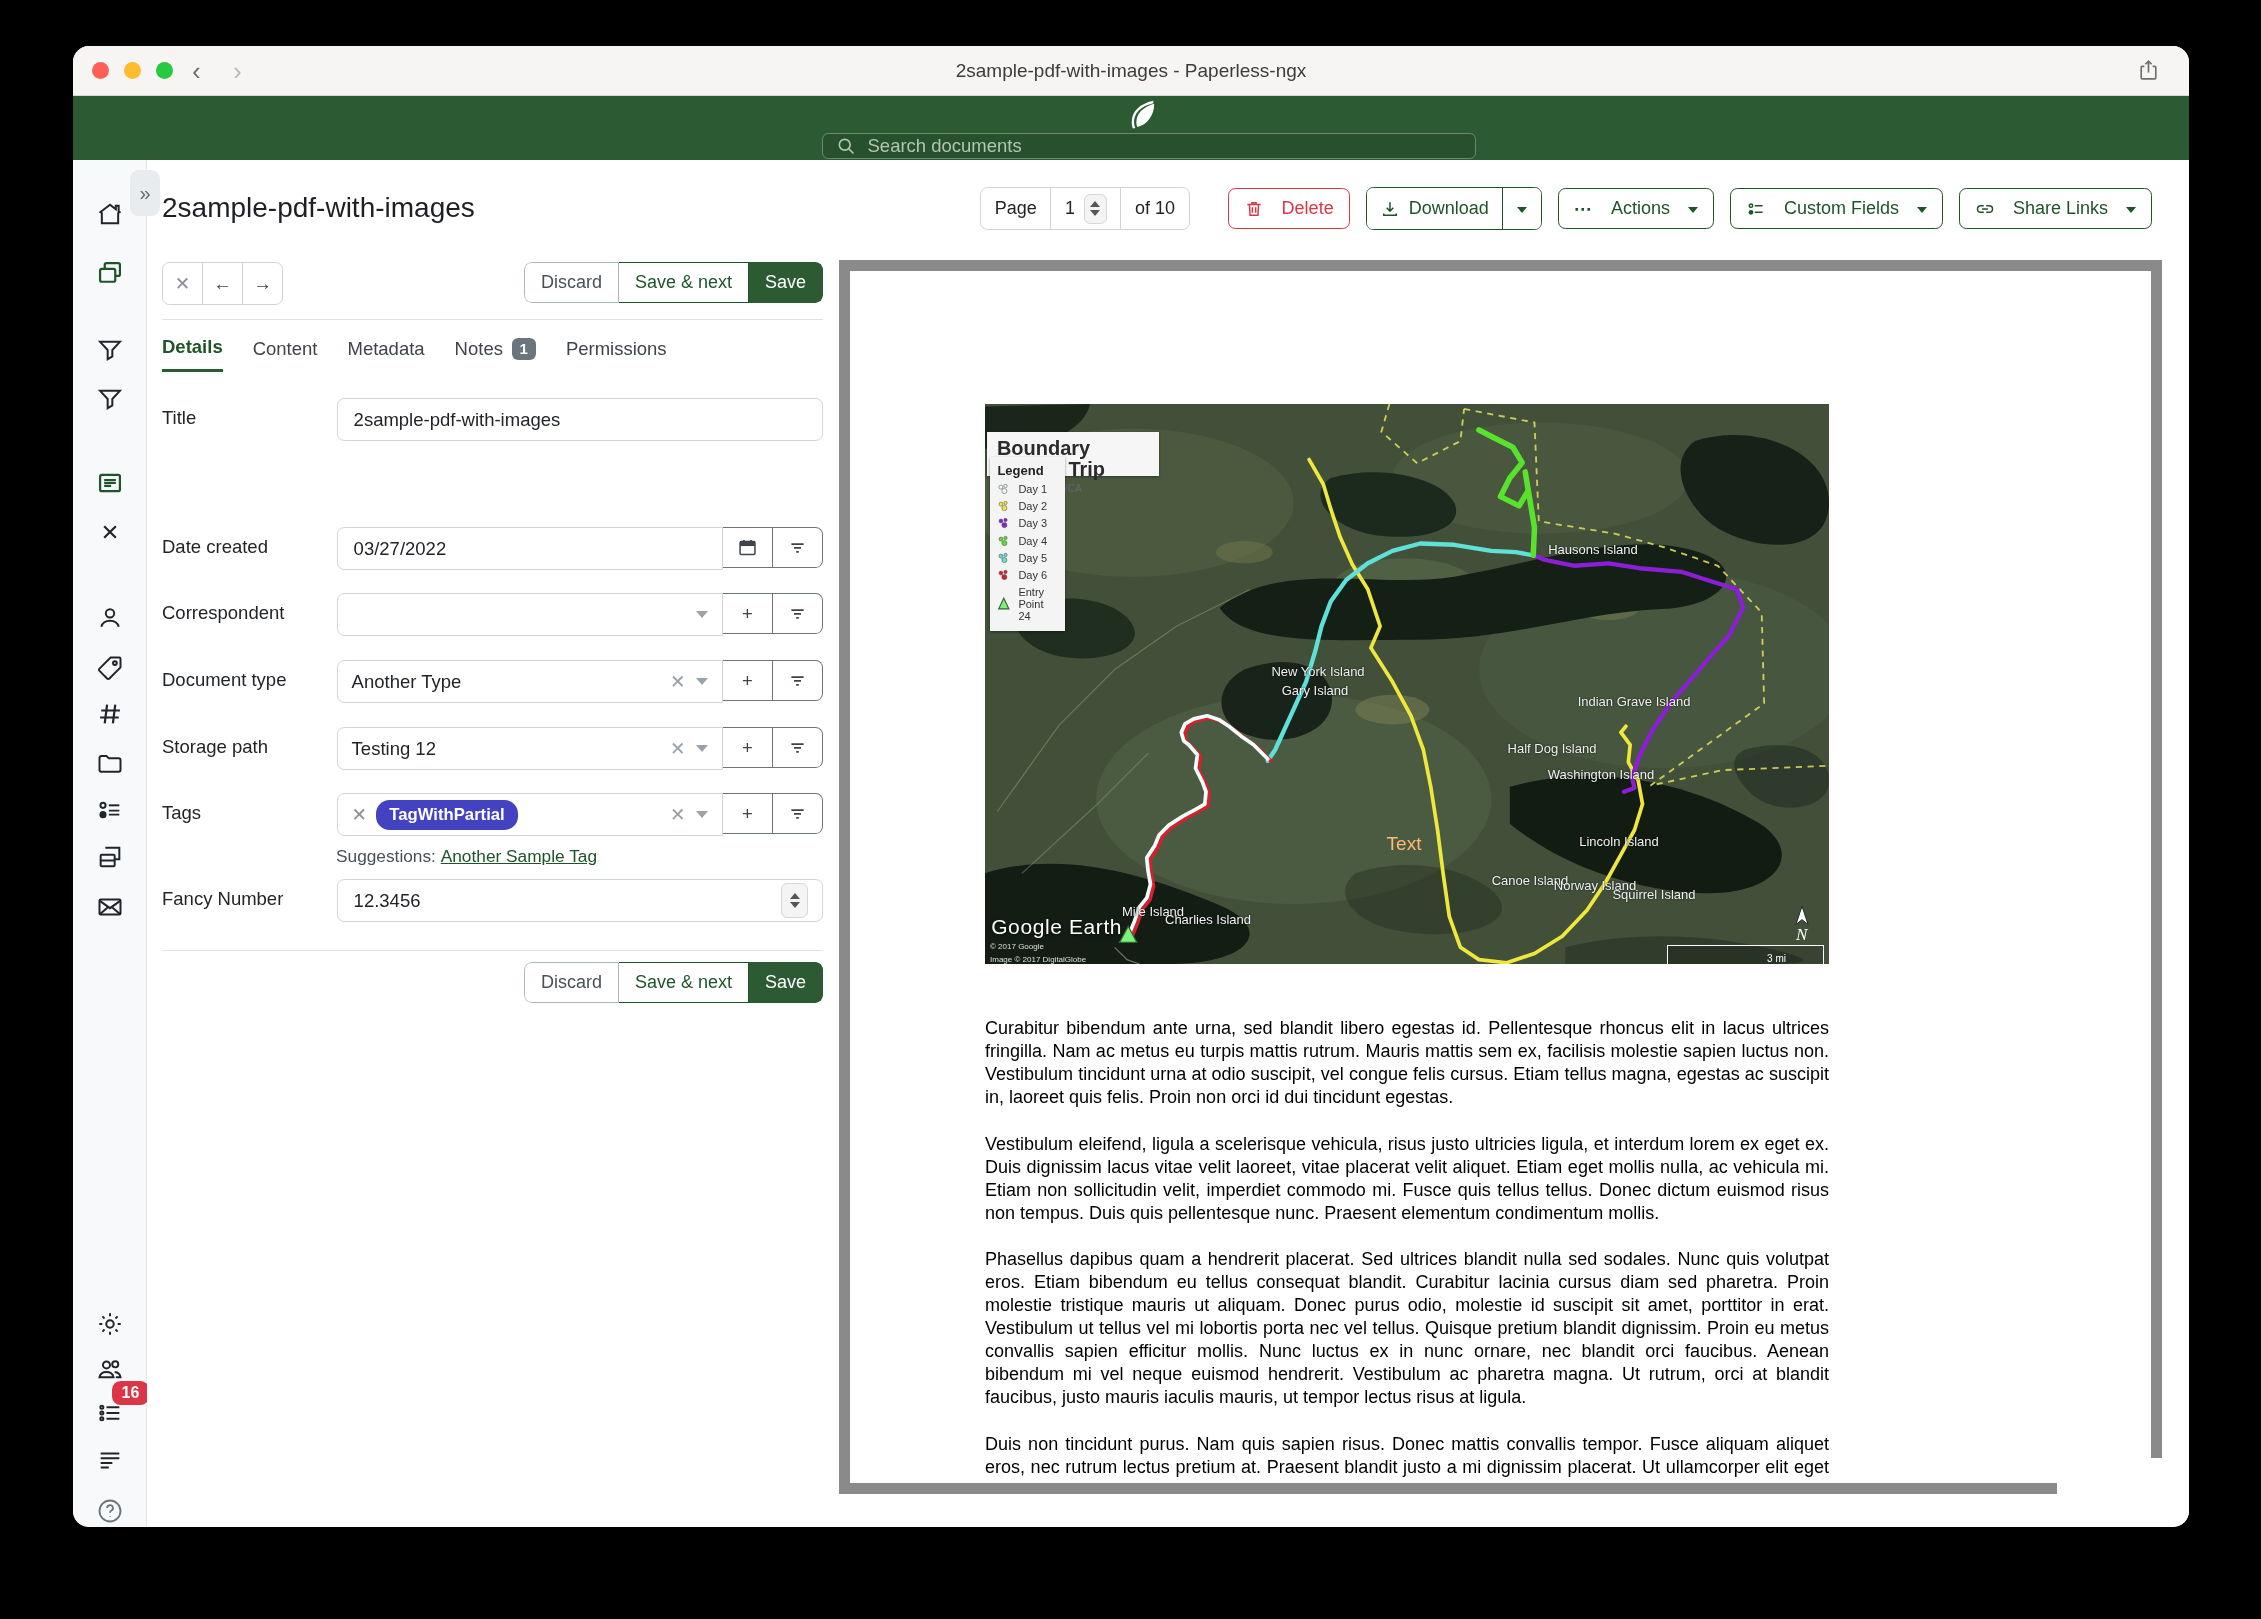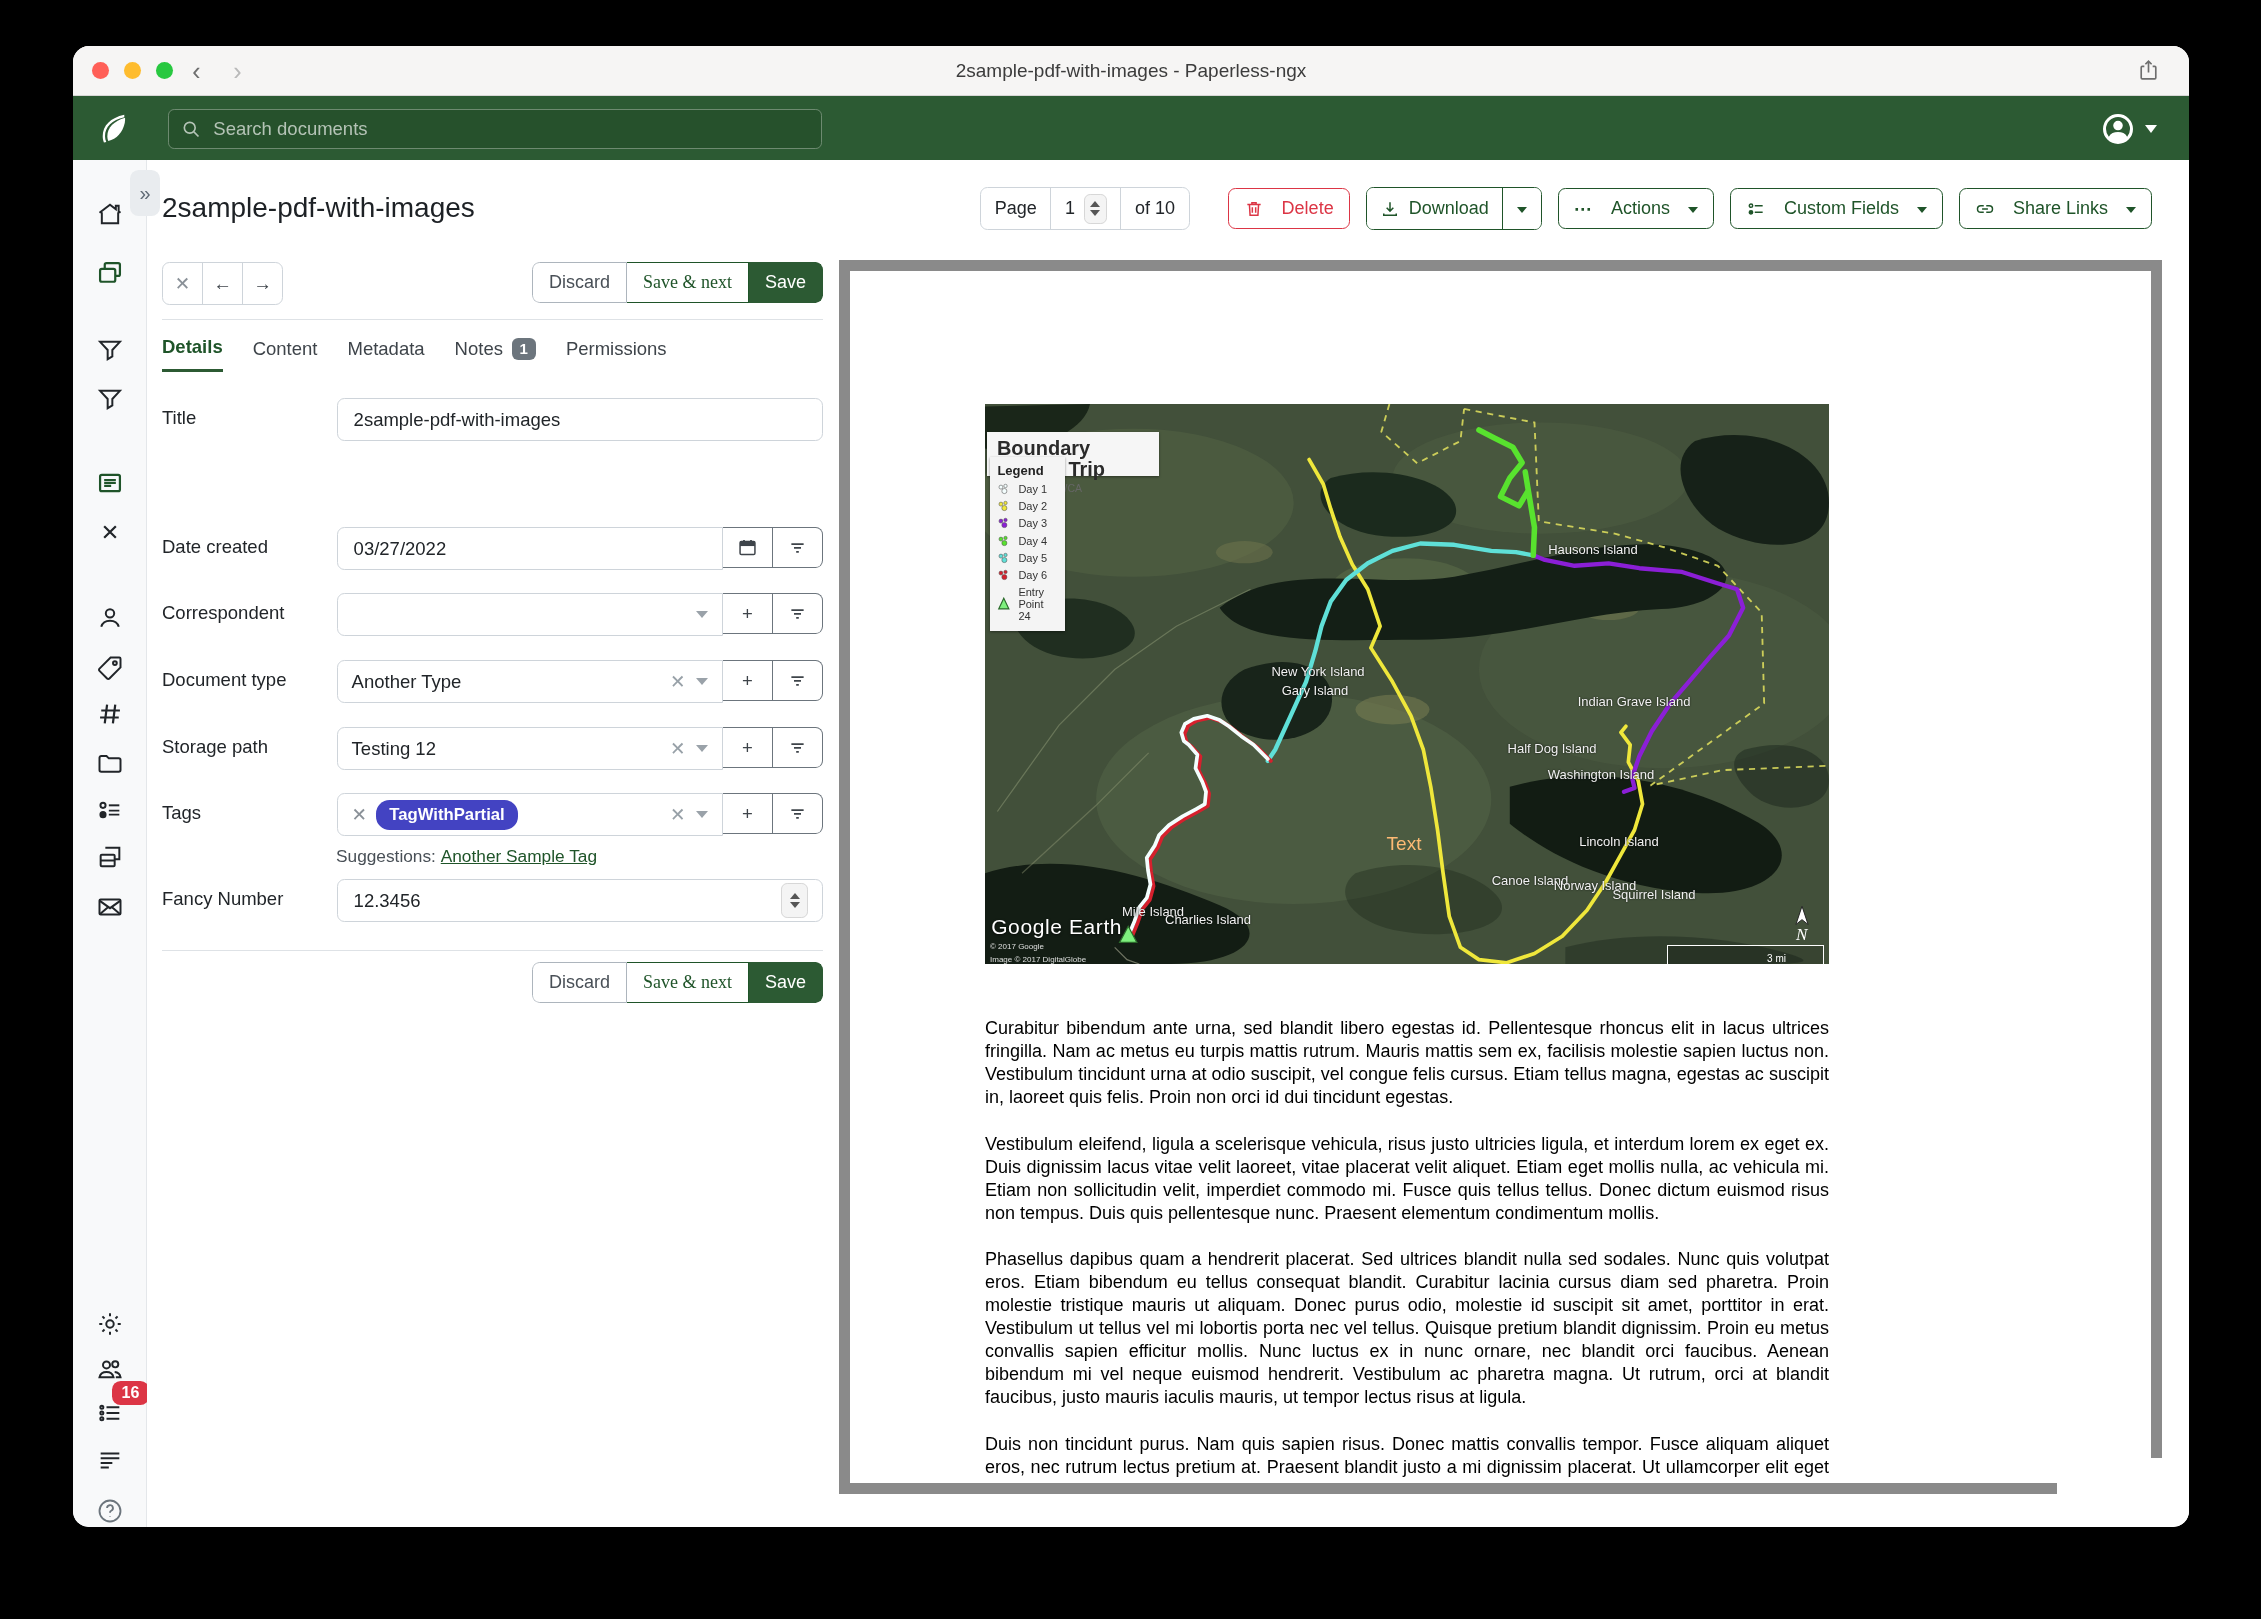--- a/index.html
+++ b/index.html
@@ -12,21 +12,21 @@
   .traffic{position:absolute;top:16px;left:18.5px;display:flex;gap:15px;}
   .traffic span{width:17.3px;height:17.3px;border-radius:50%;display:block;}
   .tl-red{background:#ff5f57;}.tl-yellow{background:#febc2e;}.tl-green{background:#28c840;}
   .nav-chevron{position:absolute;top:11px;font-size:25px;color:#6e6e6e;width:27px;text-align:center;}
   .nav-back{left:110px;}
   .nav-fwd{left:151px;color:#b9b9b9;}
   .win-title{position:absolute;left:0;right:0;top:0;height:49px;line-height:49px;text-align:center;
              font-size:19px;font-weight:500;color:#3c3c3c;}
   .share-ic{position:absolute;right:28px;top:12.3px;color:#6e6e6e;}
   
-  .appbar{height:65px;background:#2c5a33;display:flex;align-items:center;position:relative;}
+  .appbar{height:65px;background:#2c5a33;display:flex;align-items:center;position:relative;flex-direction:column;}
   .logo{margin-left:22px;width:37px;height:37px;flex:0 0 auto;}
   .searchbox{margin-left:36px;width:627px;height:38px;border:1.2px solid #6d8a70;border-radius:6.2px;
              background:#26512c;display:flex;align-items:center;padding:0 12.3px;gap:10px;}
   .searchbox input{flex:1;background:transparent;border:none;outline:none;color:#cfd9cf;font-size:18.5px;
                    font-family:"Liberation Sans",sans-serif;}
   .searchbox input::placeholder{color:#b4c3b6;}
   .avatarbox{margin-left:auto;margin-right:32px;display:flex;align-items:center;gap:8.6px;color:#fff;}
   .caret{width:0;height:0;border-left:6.8px solid transparent;border-right:6.8px solid transparent;
          border-top:8px solid currentColor;display:inline-block;}
   
@@ -58,21 +58,21 @@
   .caret-dn{width:0;height:0;border-left:5.6px solid transparent;border-right:5.6px solid transparent;
             border-top:6.8px solid currentColor;display:inline-block;margin-top:2.5px;}
   .row-abs{position:absolute;left:15px;width:661px;}
   .navgroup{display:flex;height:41px;border:1.2px solid #ced4da;border-radius:7.4px;overflow:hidden;background:#fff;}
   .navgroup .part{width:39px;display:flex;align-items:center;justify-content:center;font-size:18.5px;color:#3e444a;}
   .navgroup .part + .part{border-left:1.2px solid #ced4da;}
   .navgroup .dim{color:#8a9198;}
   .savegroup{display:flex;height:41px;border-radius:7.4px;overflow:hidden;}
   .savegroup .sbtn{display:flex;align-items:center;padding:0 16px;font-size:18px;border:1.2px solid #adb5bd;
                    color:#495057;background:#fff;}
-  .savegroup .sbtn.green{border-color:#1f5429;color:#1f5429;border-left:none;font-family:Liberation Serif, serif;}
+  .savegroup .sbtn.green{border-color:#1f5429;color:#1f5429;border-left:none;}
   .savegroup .sbtn.solid{background:#2c5a33;border-color:#2c5a33;color:#fff;border-left:none;}
   .savegroup .sbtn:first-child{border-radius:7.4px 0 0 7.4px;}
   .savegroup .sbtn:last-child{border-radius:0 7.4px 7.4px 0;}
   .hr{position:absolute;left:15px;width:661px;height:0;border-top:1.2px solid #dee2e6;}
   .tabs{position:absolute;left:15px;top:176px;display:flex;gap:30px;font-size:18.5px;color:#3e444a;}
   .tab{padding-bottom:11px;display:flex;align-items:center;gap:8.6px;}
   .tab.active{color:#1f5429;font-weight:bold;border-bottom:3.1px solid #2c5a33;}
   .tab .nbadge{background:#6c757d;color:#fff;font-size:15px;border-radius:6.2px;padding:2.5px 8px;font-weight:bold;}
   .frow{position:absolute;left:15px;width:661px;display:flex;align-items:center;}
   .flabel{width:175px;font-size:18.5px;color:#212529;flex:0 0 auto;line-height:1.3;}

